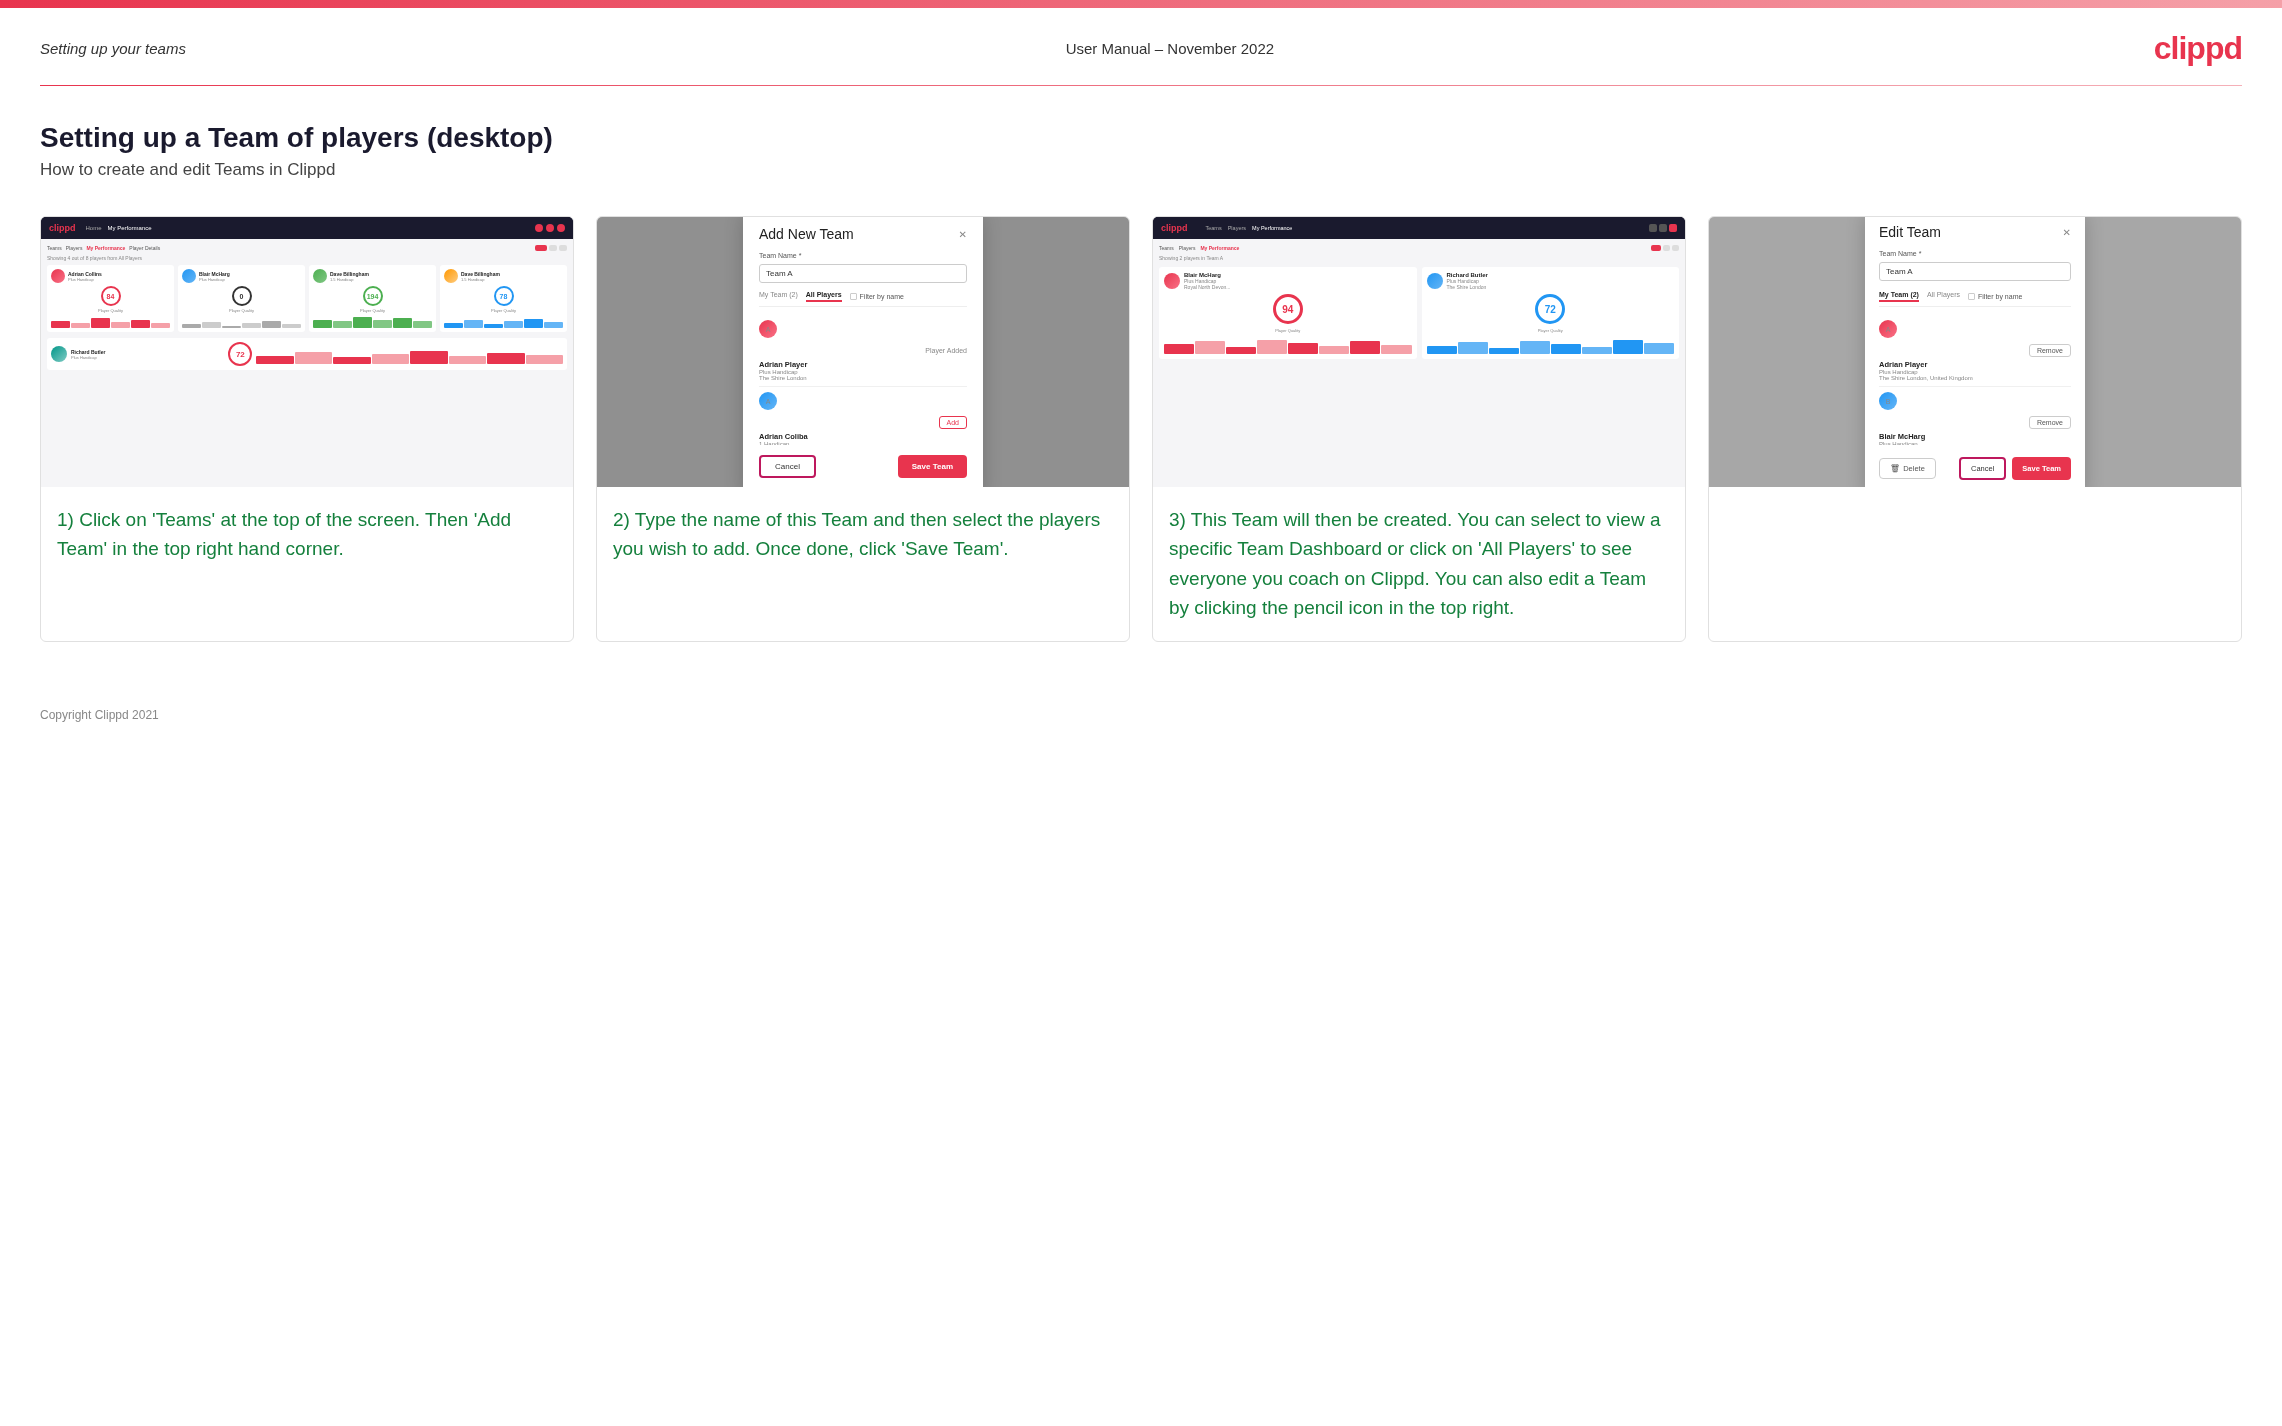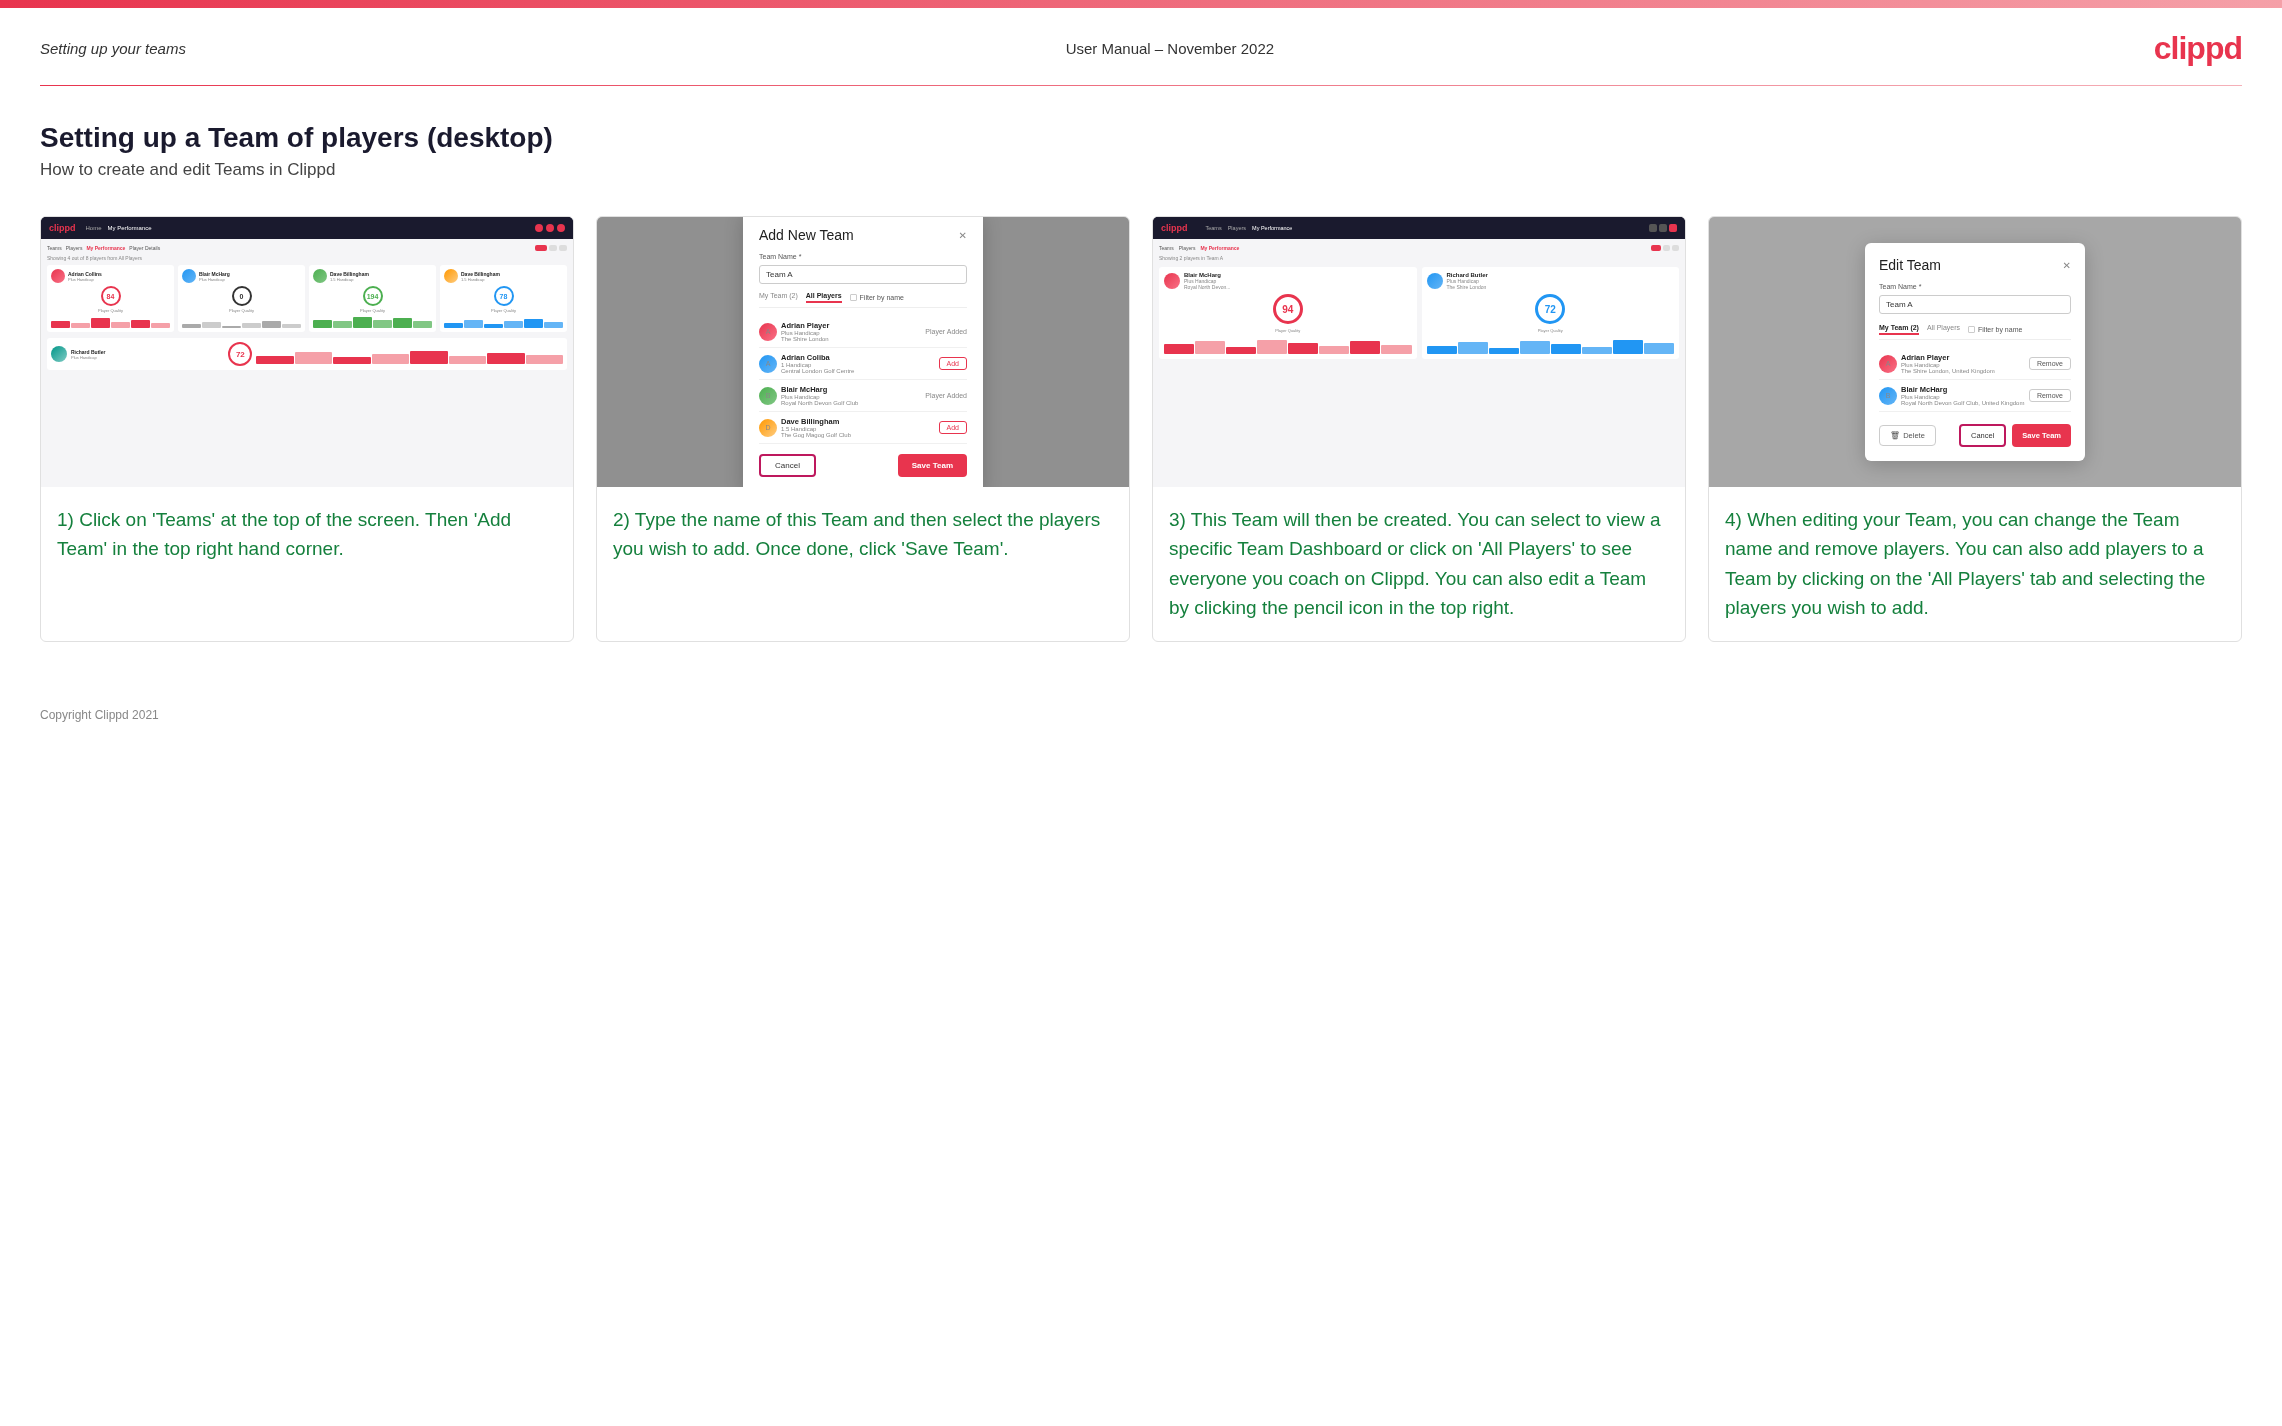--- a/index.html
+++ b/index.html
@@ -269,22 +269,22 @@
     }
     .modal-player-item {
       display: flex;
       align-items: center;
       justify-content: space-between;
       padding: 5px 0;
       border-bottom: 1px solid #f0f0f0;
     }
     .modal-player-info {
       display: flex;
-      align-items: center;
-      gap: 4px;
+      gap: 22px;
+      flex-direction: column;
     }
     .modal-player-avatar {
       width: 18px;
       height: 18px;
       border-radius: 50%;
       overflow: hidden;
       background: #ddd;
       flex-shrink: 0;
       display: flex;
       align-items: center;
@@ -804,21 +804,20 @@
                 <span>Delete</span>
               </button>
               <div style="display:flex;gap:6px;">
                 <button class="btn-cancel" style="font-size:7.5px;padding:5px 10px;">Cancel</button>
                 <button class="btn-save" style="font-size:7.5px;padding:5px 10px;">Save Team</button>
               </div>
             </div>
           </div>
         </div>
       </div>
-      <div class="card-text">4) When editing your Team, you can change the Team name and remove players. You can also add players to a Team by clicking on the 'All Players' tab and selecting the players you wish to add.</div>
     </div>
 
   </div>
 </div>
 
 <div class="footer">
   <span>Copyright Clippd 2021</span>
 </div>
 
 </body></html>

